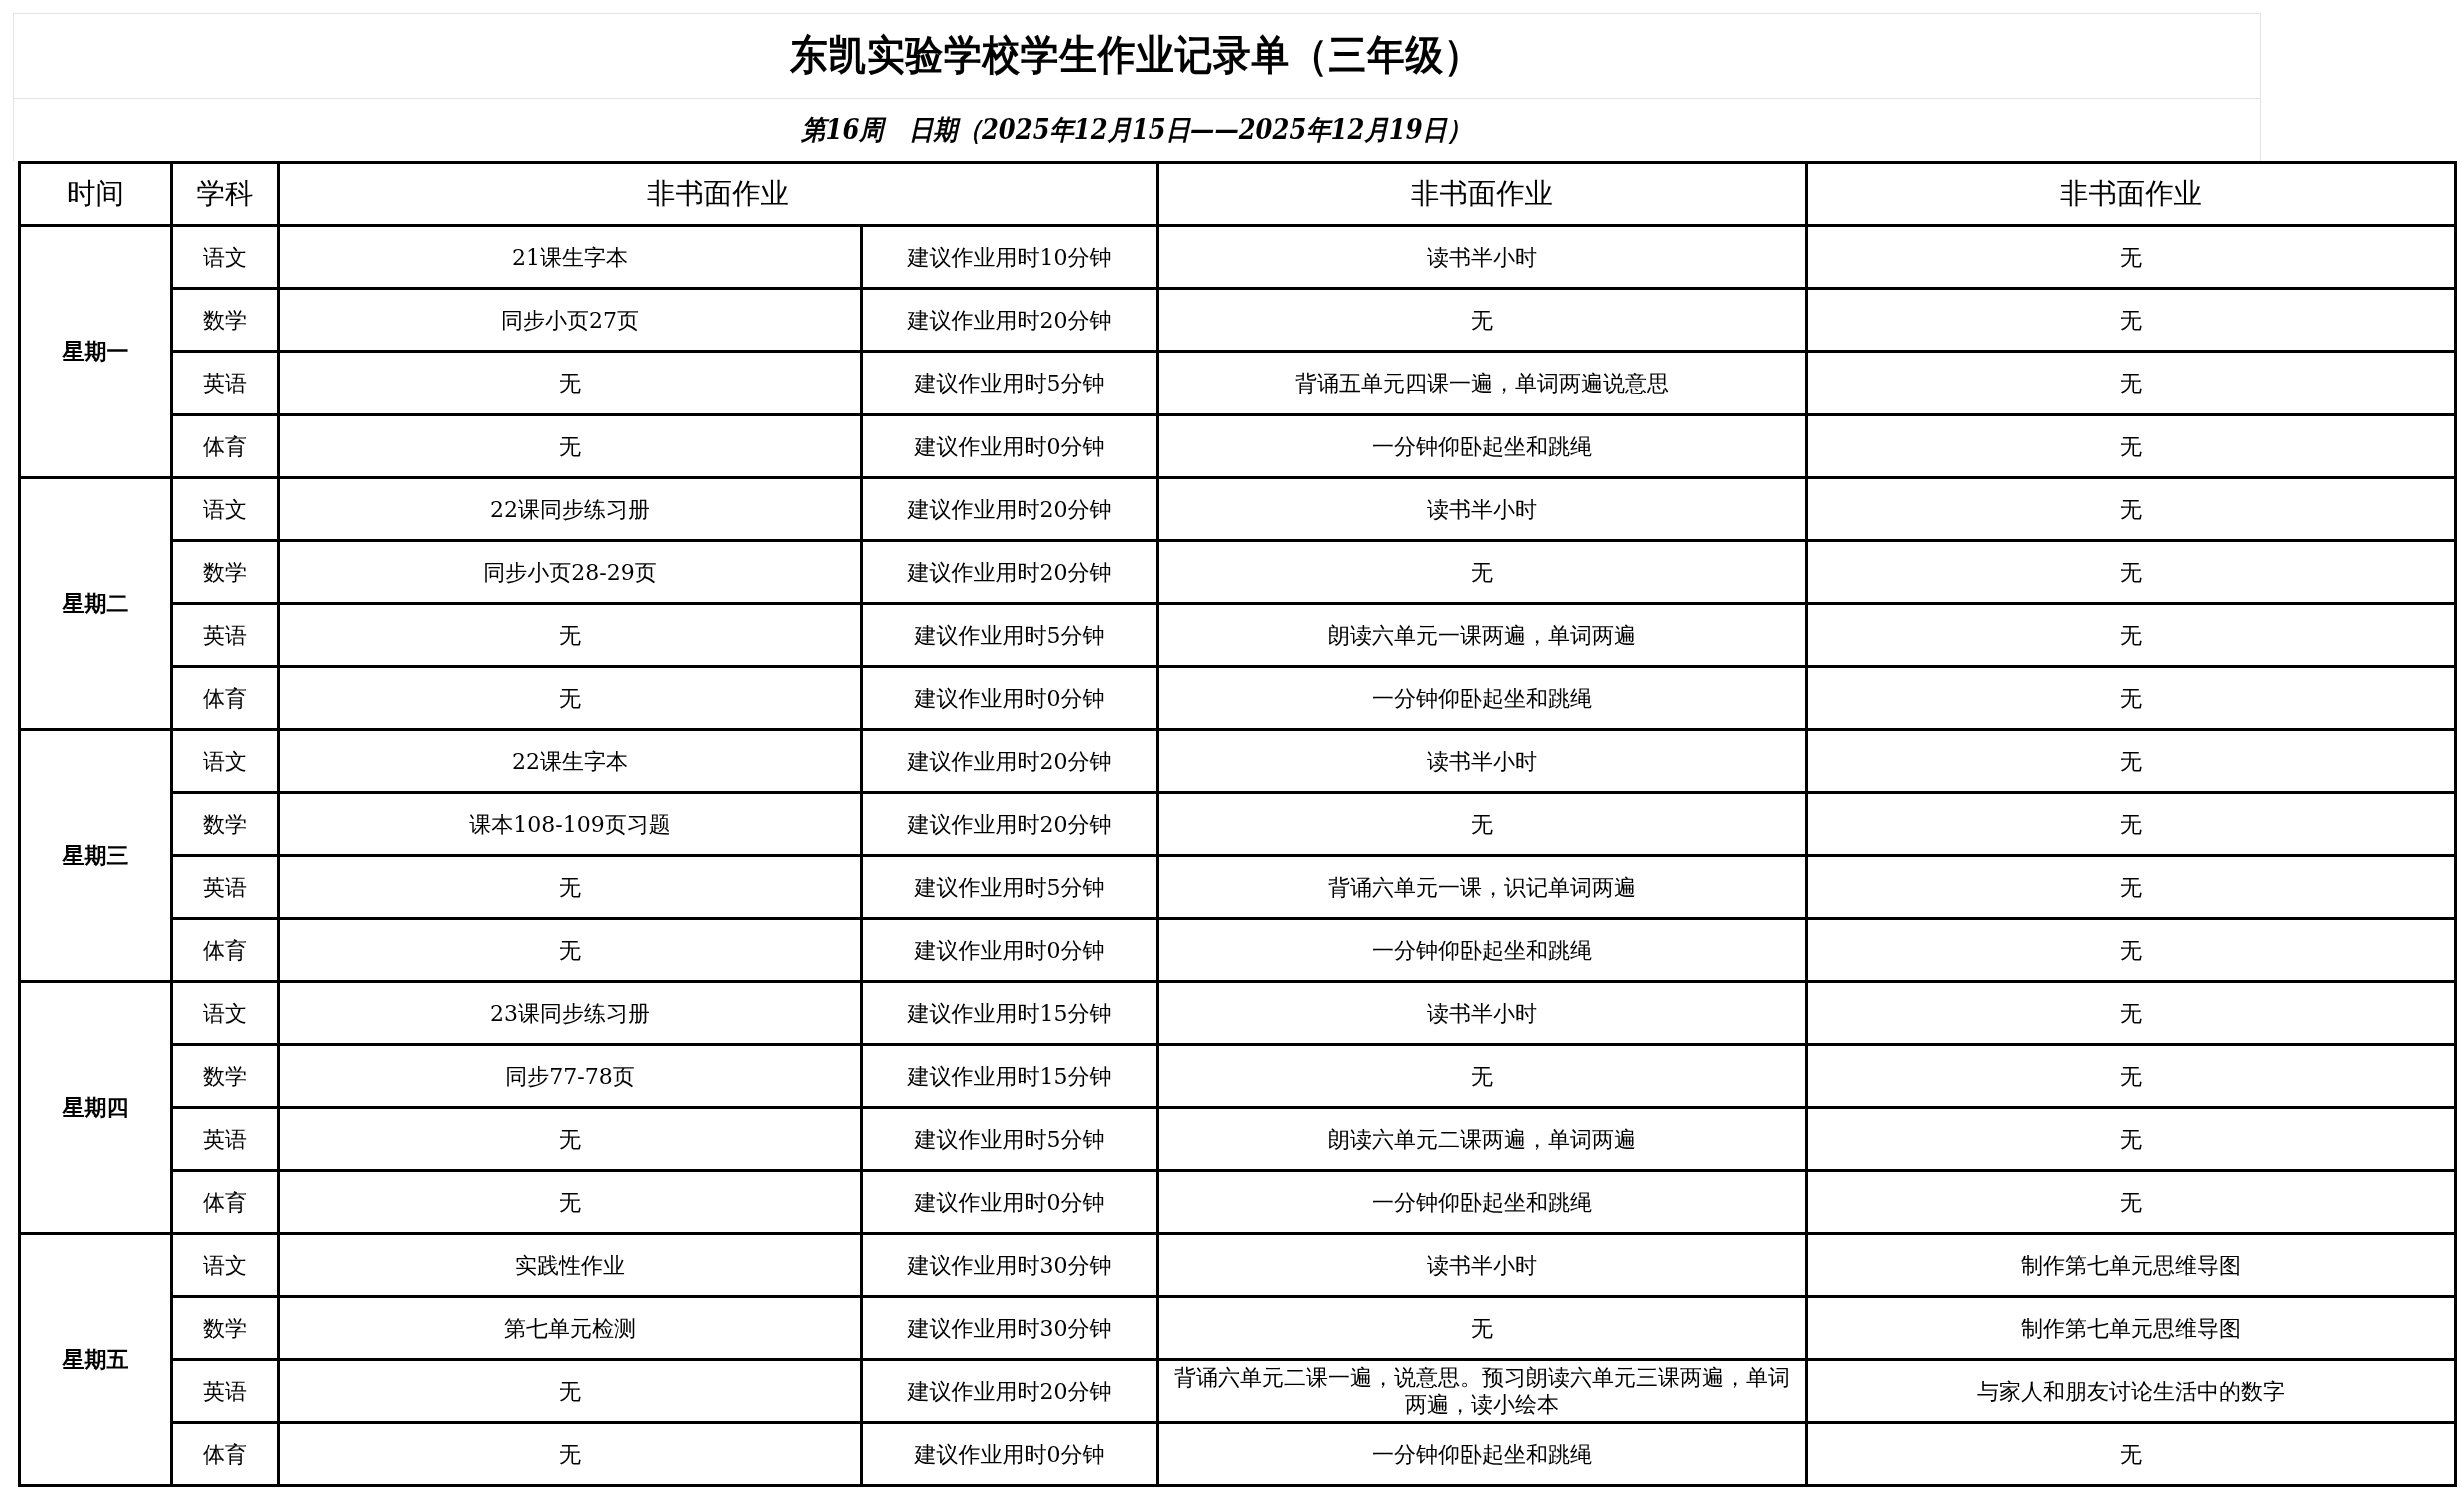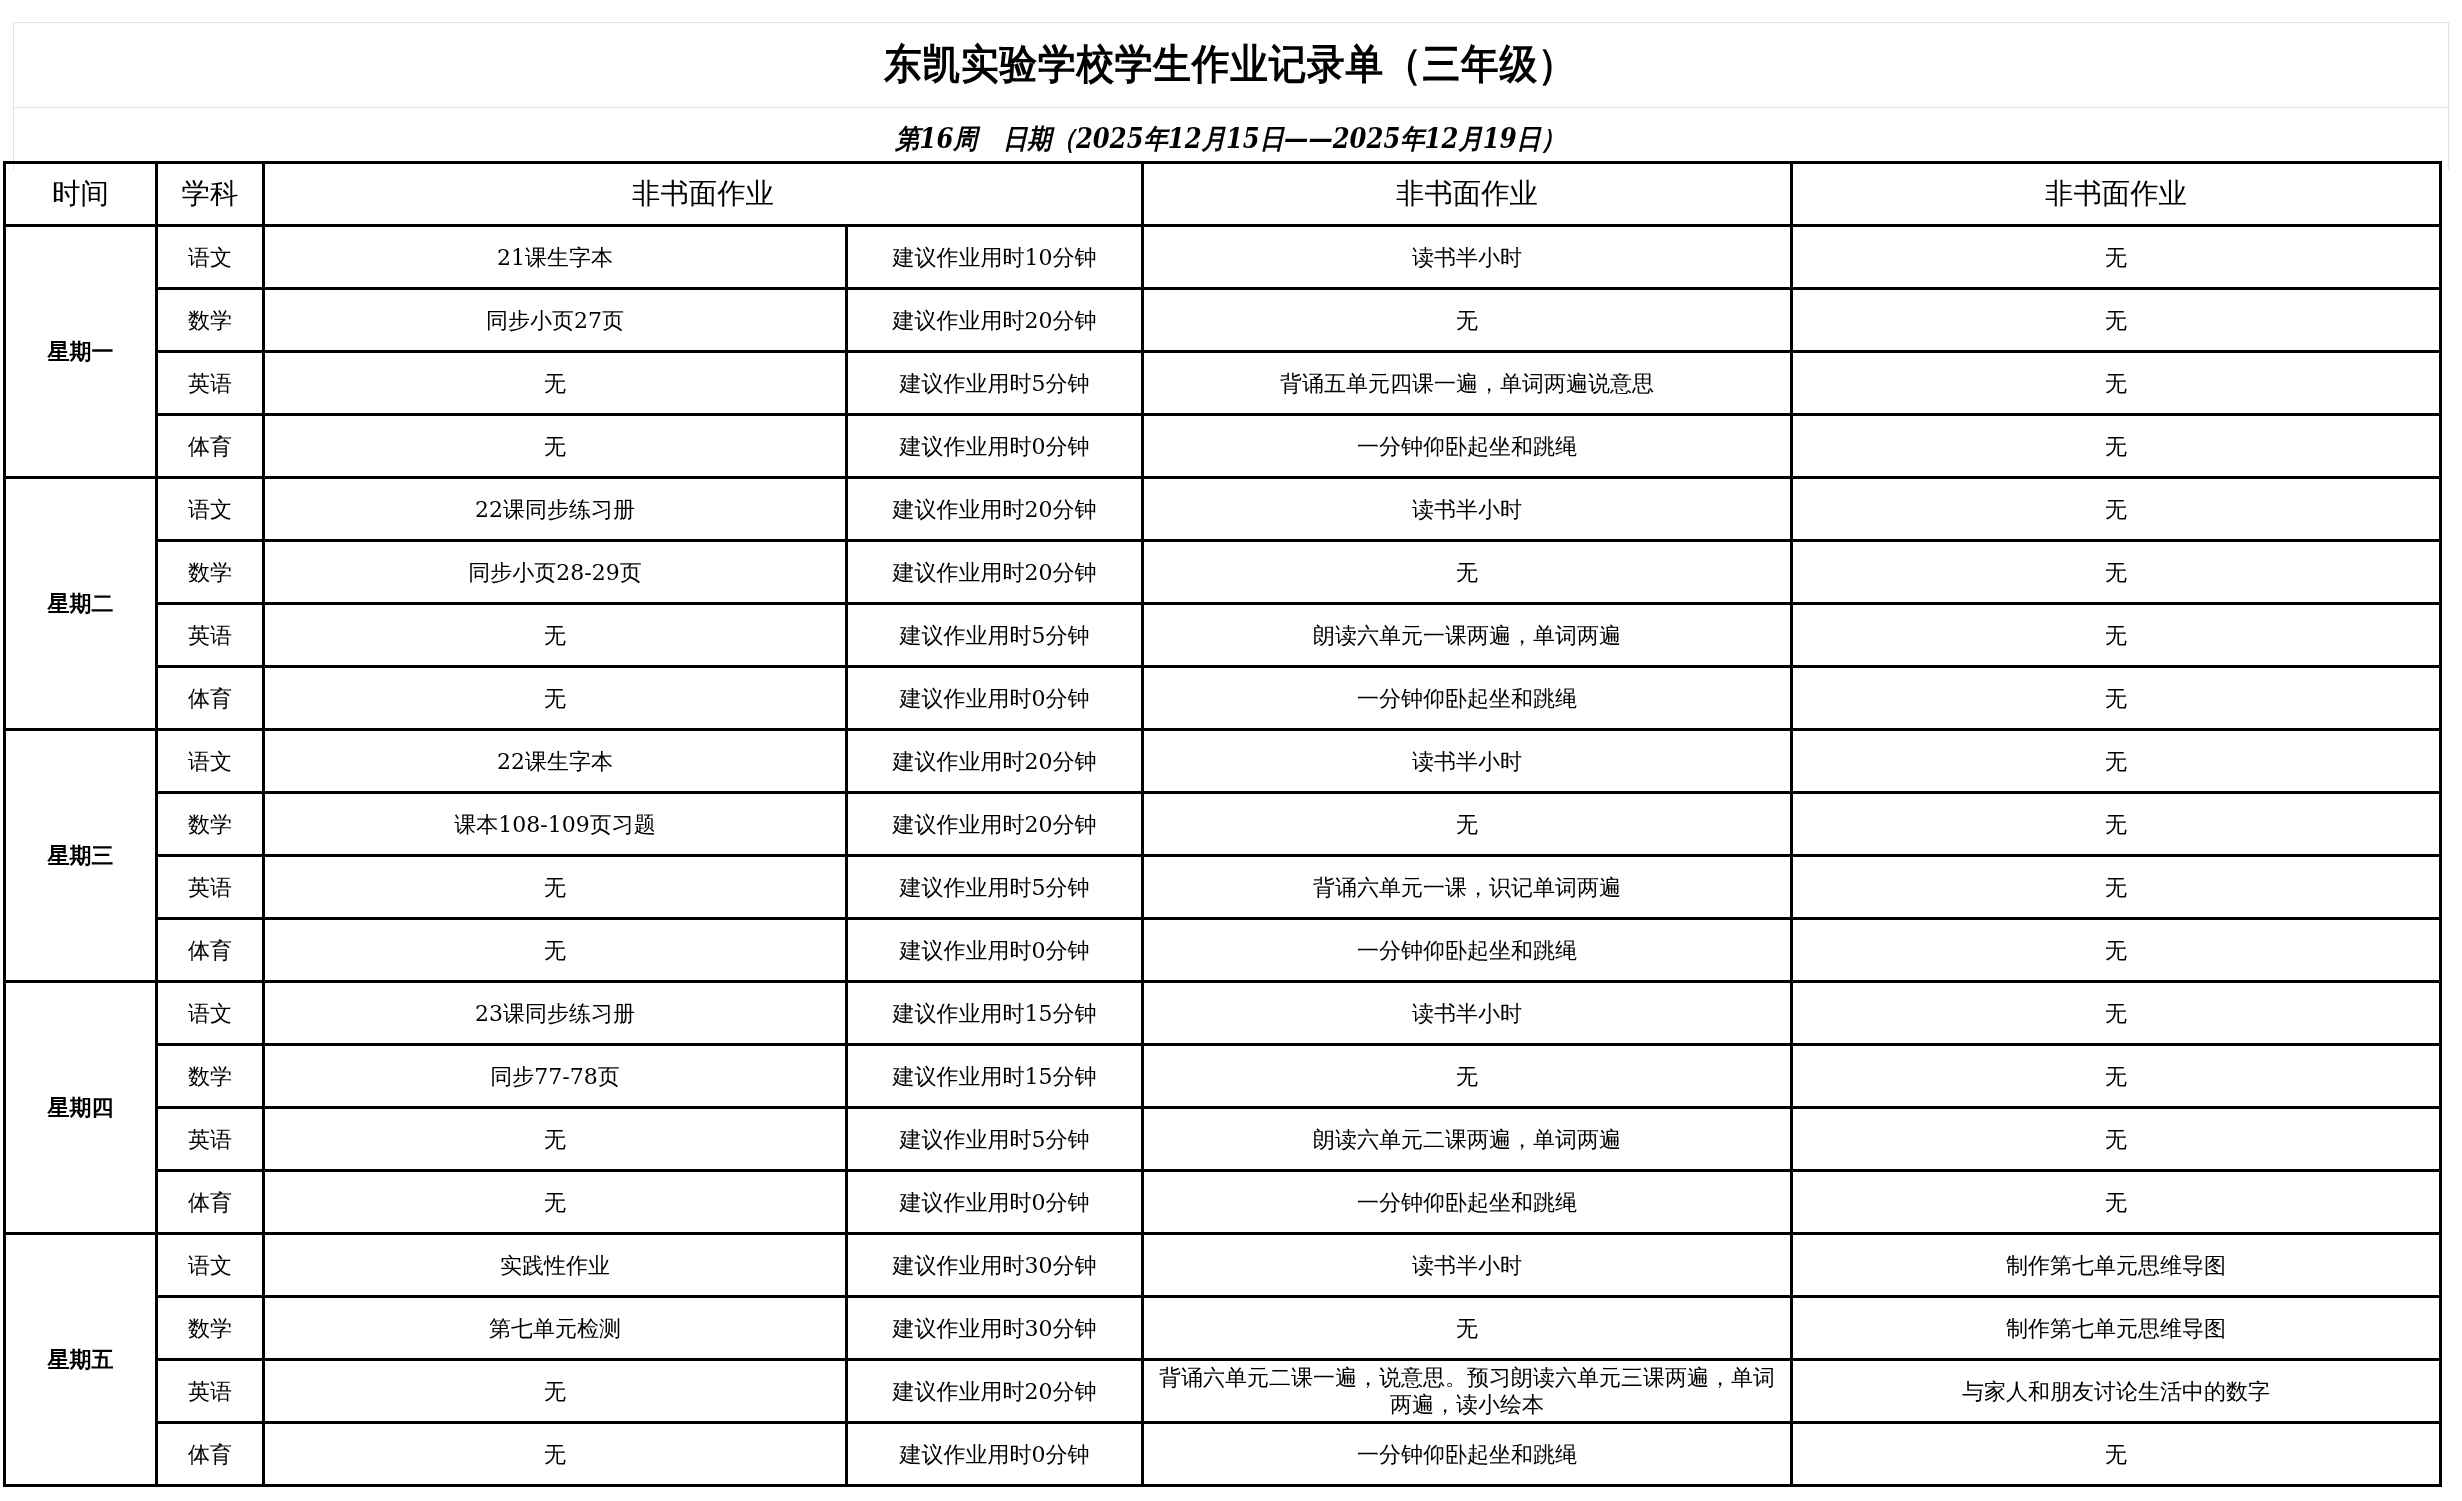--- a/index.html
+++ b/index.html
@@ -1,33 +1,33 @@
 <!DOCTYPE html>
 <html style="font-size:12.6px"><head>
 <meta charset="utf-8">
 <style>
   html, body { margin:0; padding:0; background:#ffffff; }
   body { width:2462px; height:1501px; position:relative; overflow:hidden; color:#000; }
-  .title-block { position:absolute; left:12.6px; top:12.6px; width:2436px; box-sizing:border-box;margin-top:9px; }
+  .title-block { position:absolute; left:12.6px; top:12.6px; width:2248px; box-sizing:border-box; }
   .title-row, .subtitle-row {
     box-sizing:border-box; border:1.6px solid #e3e3e3; border-bottom:none;
     display:flex; align-items:center; justify-content:center;
   }
   .title-row { height:85px; }
   .subtitle-row { height:63px;font-style:italic; }
   .title-text {
     font-family:"DejaVu Serif","Liberation Serif",serif; font-weight:bold; font-size:41px;
     letter-spacing:0.8px; transform:scaleX(0.92);
   }
   .subtitle-text {
     font-family:"DejaVu Serif","Liberation Serif",serif; font-weight:bold; font-size:27px;
     white-space:pre; transform:scaleX(0.9);
   }
   table.homework {
-    position:absolute; left:3px; top:161px; border-collapse:collapse;
+    position:absolute; left:18px; top:161px; border-collapse:collapse;
     table-layout:fixed; width:2436px;padding-left:16px;
   }
   table.homework td, table.homework th {
     border:3.2px solid #000; text-align:center; vertical-align:middle;
     padding:0 4.7px; box-sizing:border-box; overflow:hidden;
   }
   table.homework th {
     height:63px; font-family:"DejaVu Sans","Liberation Sans",sans-serif;
     font-weight:normal; font-size:28.4px;
   }

